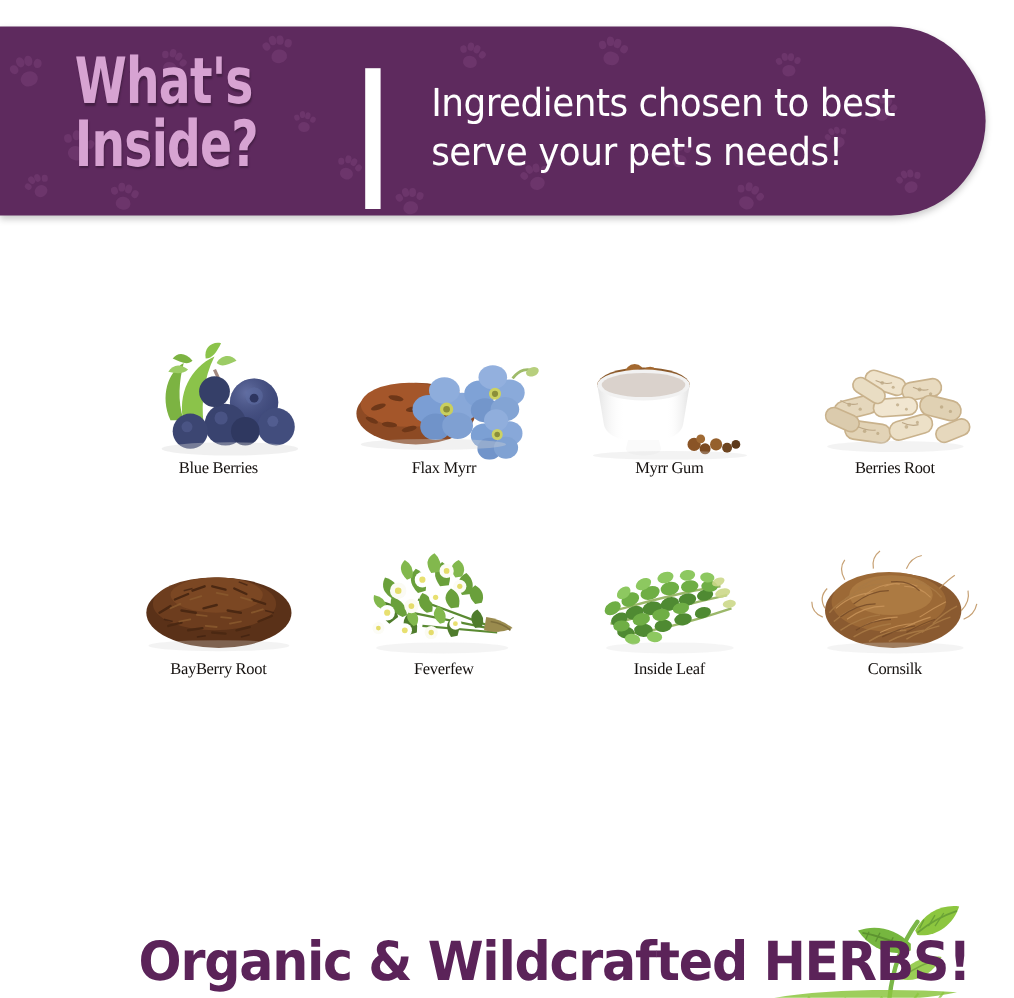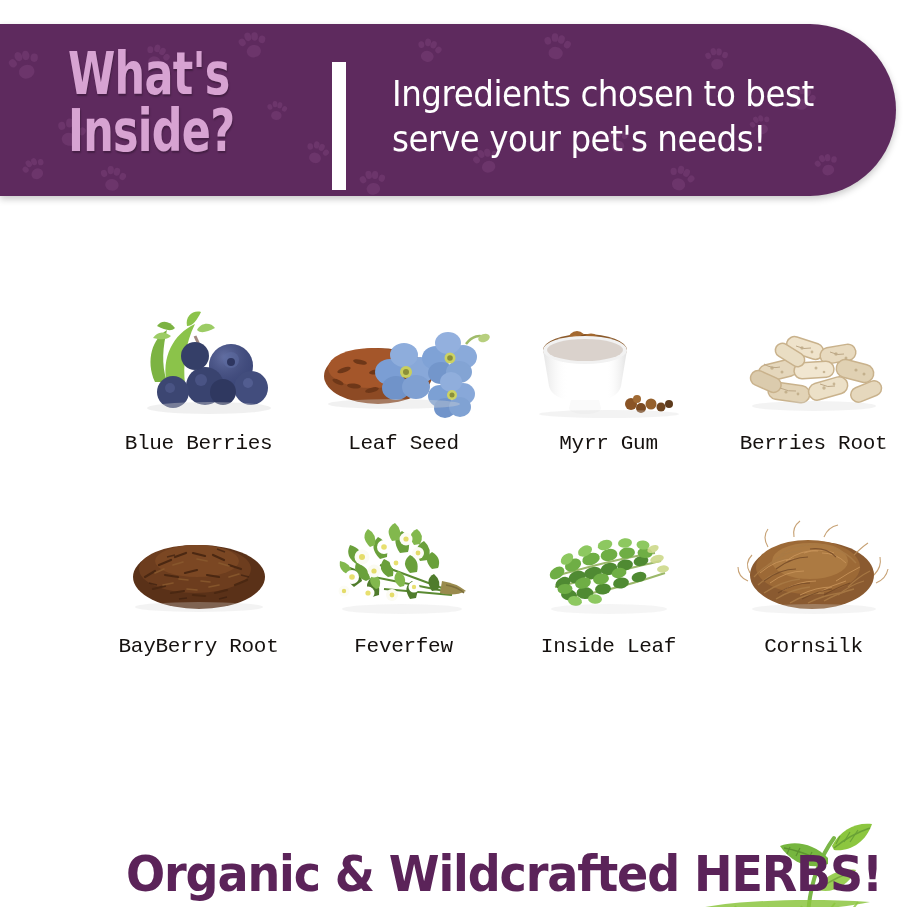--- a/index.html
+++ b/index.html
@@ -129,23 +129,23 @@
 
   .art {
     width: 180px;
     height: 118px;
     position: relative;
   }
 
   .art svg { display: block; width: 100%; height: 100%; }
 
   .cap {
-    margin-top: 14px;
-    font-family: Liberation Mono, monospace;
-    font-size: 21px;
+    margin-top: 0;
+    font-family: Liberation Serif, serif;
+    font-size: 15px;
     color: #15110f;
     letter-spacing: -0.3px;
     white-space: nowrap;
   }
 
   
   .footer {
     position: absolute;
     left: 0;
     top: 820px;
@@ -412,21 +412,21 @@
               <ellipse cx="8" cy="11" rx="11" ry="10" fill="#80a2d3"></ellipse>
               <circle cx="0" cy="-1" r="5" fill="#ccd263"></circle>
               <circle cx="0" cy="-1" r="2.5" fill="#8b8f3a"></circle>
             </g>
             <path d="M152 44 C158 36 166 34 172 38" stroke="#9fbb6a" stroke-width="2.5" fill="none"></path>
             <ellipse cx="170" cy="38" rx="6" ry="4" fill="#b7cf7e" transform="rotate(-20 170 38)"></ellipse>
           </g>
           <ellipse cx="80" cy="104" rx="66" ry="5" fill="#d8d8d8" opacity="0.35"></ellipse>
         </svg>
       </div>
-      <div class="cap">Leaf Seed</div>
+      <div class="cap">Flax Myrr</div>
     </div>
 
     <div class="cell">
       <div class="art">
         <svg viewBox="0 0 180 118">
           <g>
             <ellipse cx="66" cy="50" rx="42" ry="16" fill="#8b5a2b"></ellipse>
             <g fill="#a3682f">
               <circle cx="44" cy="46" r="8"></circle>
                 <circle cx="58" cy="40" r="9"></circle>

